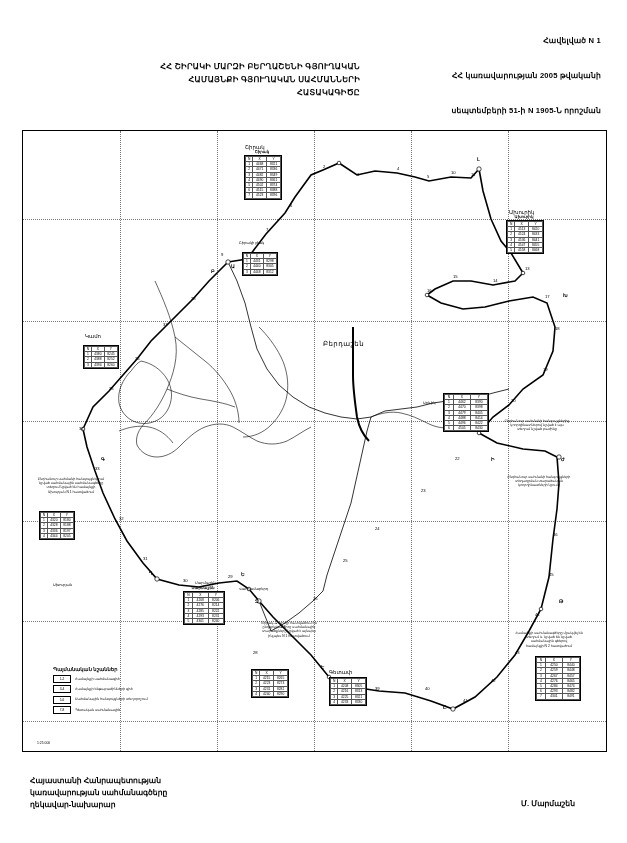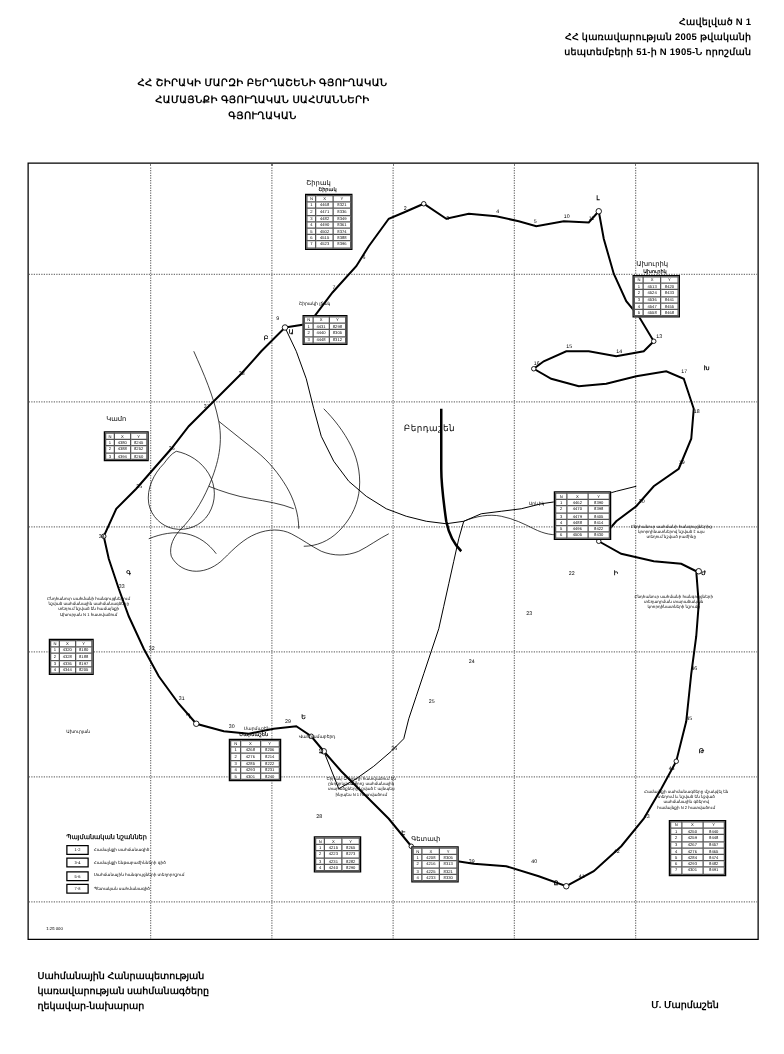--- a/index.html
+++ b/index.html
@@ -25,27 +25,27 @@
   .doc-ref {
     position: absolute;
     right: 26px;
     top: 12px;
     text-align: right;
     font-size: 7.6px;
     line-height: 12px;
     font-weight: bold;
     letter-spacing: 0.2px;
   }
-  .doc-ref div { white-space: nowrap; }
+  .doc-ref div { white-space: nowrap; margin-top: 23px; }
   .main-title {
     position: absolute;
     left: 60px;
     top: 60px;
     width: 300px;
-    text-align: center;
+    text-align: right;
     font-size: 8px;
     line-height: 13px;
     font-weight: bold;
     letter-spacing: 0.3px;
   }
   
   .map-frame {
     position: absolute;
     left: 22px;
     top: 130px;
@@ -201,21 +201,21 @@
 
   <div class="doc-ref">
     <div>Հավելված N 1</div>
     <div>ՀՀ կառավարության 2005 թվականի</div>
     <div>սեպտեմբերի 51-ի N 1905-Ն որոշման</div>
   </div>
 
   <div class="main-title">
     <div>ՀՀ ՇԻՐԱԿԻ ՄԱՐԶԻ ԲԵՐՂԱՇԵՆԻ ԳՅՈՒՂԱԿԱՆ</div>
     <div>ՀԱՄԱՅՆՔԻ ԳՅՈՒՂԱԿԱՆ   ՍԱՀՄԱՆՆԵՐԻ</div>
-    <div>ԳՅՈՒՂԱԿԱՆ</div>
+    <div>ՀԱՏԱԿԱԳԻԾԸ</div>
   </div>
 
   <div class="map-frame">
 
     <div class="gridline dotted-v" style="left:97px"></div>
     <div class="gridline dotted-v" style="left:194px"></div>
     <div class="gridline dotted-v" style="left:291px"></div>
     <div class="gridline dotted-v" style="left:388px"></div>
     <div class="gridline dotted-v" style="left:485px"></div>
     <div class="gridline dotted-h" style="top:88px"></div>
@@ -771,19 +771,19 @@
       <div class="legend-row">
         <div class="legend-key">7-8</div>
         <div class="legend-text">Պետական սահմանագիծ</div>
       </div>
     </div>
 
     <div class="scale-mark">1:25 000</div>
   </div>
 
   <div class="footer-left">
-    <div>Սահմանային Հանրապետության</div>
+    <div>Հայաստանի Հանրապետության</div>
     <div>կառավարության սահմանագծերը</div>
     <div>ղեկավար-նախարար</div>
   </div>
   <div class="footer-right">Մ. Մարմաշեն</div>
 
 </div>
 
 </body></html>

